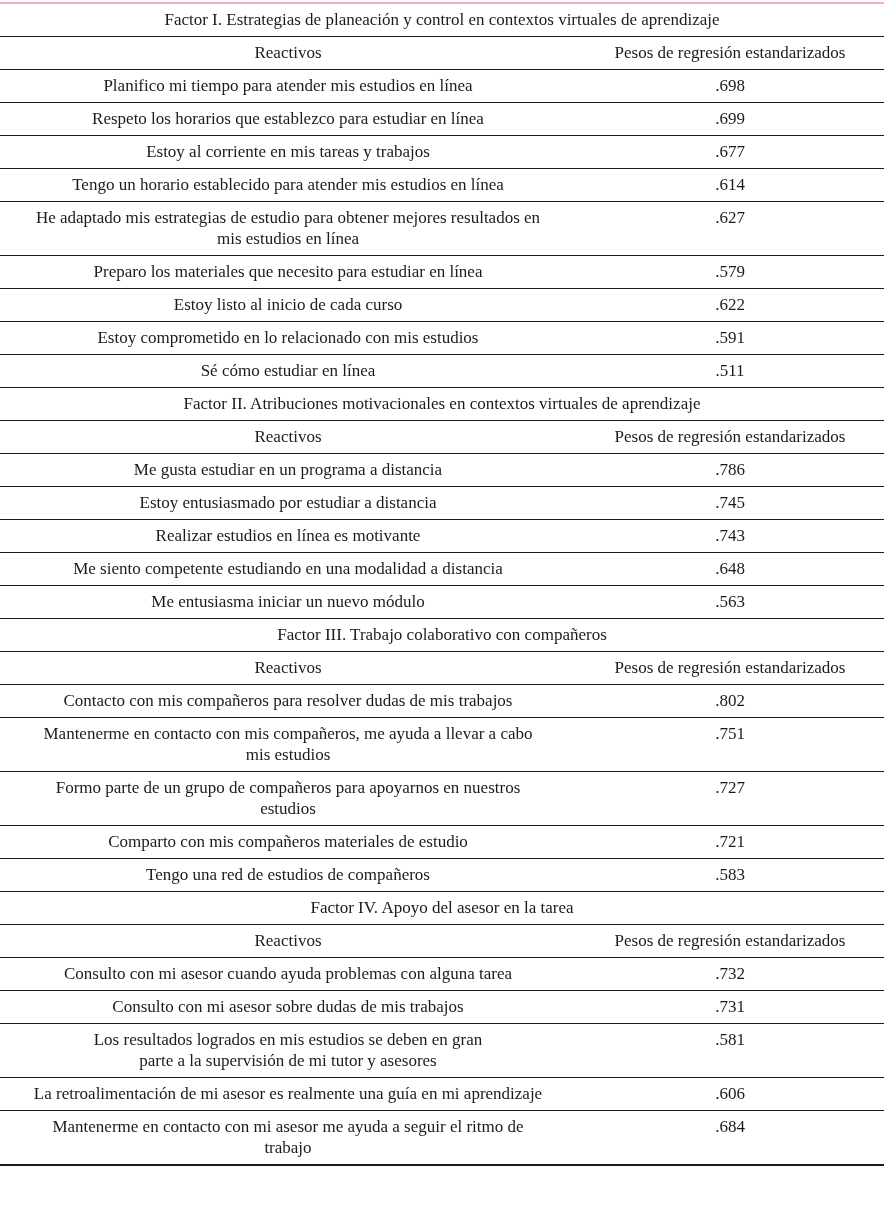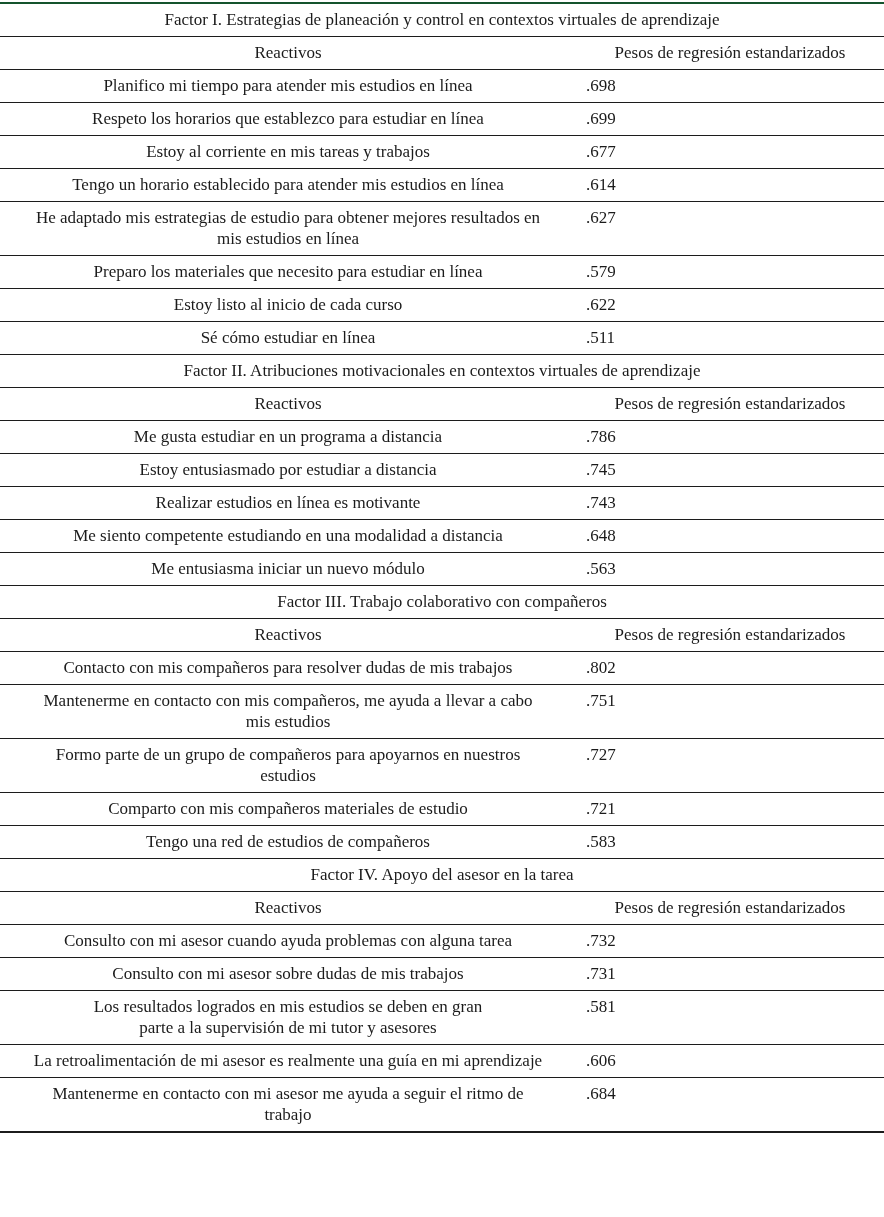--- a/index.html
+++ b/index.html
@@ -16,21 +16,21 @@
   .paper-page {
     width: 884px;
     min-height: 1217px;
     box-sizing: border-box;
     padding-top: 2px;
   }
   table.factor-table {
     width: 884px;
     border-collapse: collapse;
     table-layout: fixed;
-    border-top: 2px solid #14532d;
+    border-top: 2px solid #f9a8d4;
     border-bottom: 2px solid #1c1c1c;
   }
   table.factor-table tr {
     border-top: 1.5px solid #1c1c1c;
   }
   table.factor-table tr:first-child {
     border-top: none;
   }
   table.factor-table td, table.factor-table th {
     font-size: 17px;
@@ -52,21 +52,21 @@
   th.col-header-weights {
     text-align: center;
     font-size: 17.5px;
     margin-top: 36px;
   }
   td.item-cell {
     text-align: center;
     white-space: pre-line;
   }
   td.weight-cell {
-    text-align: left;
+    text-align: center;
   }
   col.col-items   { width: 576px; }
   col.col-weights { width: 308px; }
 </style>
 </head>
 <body>
 
 <div class="paper-page">
   <table class="factor-table">
     <colgroup>
@@ -104,20 +104,24 @@
         </tr>
         <tr>
           <td class="item-cell">Preparo los materiales que necesito para estudiar en línea</td>
           <td class="weight-cell">.579</td>
         </tr>
         <tr>
           <td class="item-cell">Estoy listo al inicio de cada curso</td>
           <td class="weight-cell">.622</td>
         </tr>
         <tr>
+          <td class="item-cell">Estoy comprometido en lo relacionado con mis estudios</td>
+          <td class="weight-cell">.591</td>
+        </tr>
+        <tr>
           <td class="item-cell">Sé cómo estudiar en línea</td>
           <td class="weight-cell">.511</td>
         </tr>
         <tr>
           <td class="section-title" colspan="2">Factor II. Atribuciones motivacionales en contextos virtuales de aprendizaje</td>
         </tr>
         <tr>
           <th class="col-header-items">Reactivos</th>
           <th class="col-header-weights">Pesos de regresión estandarizados</th>
         </tr>

